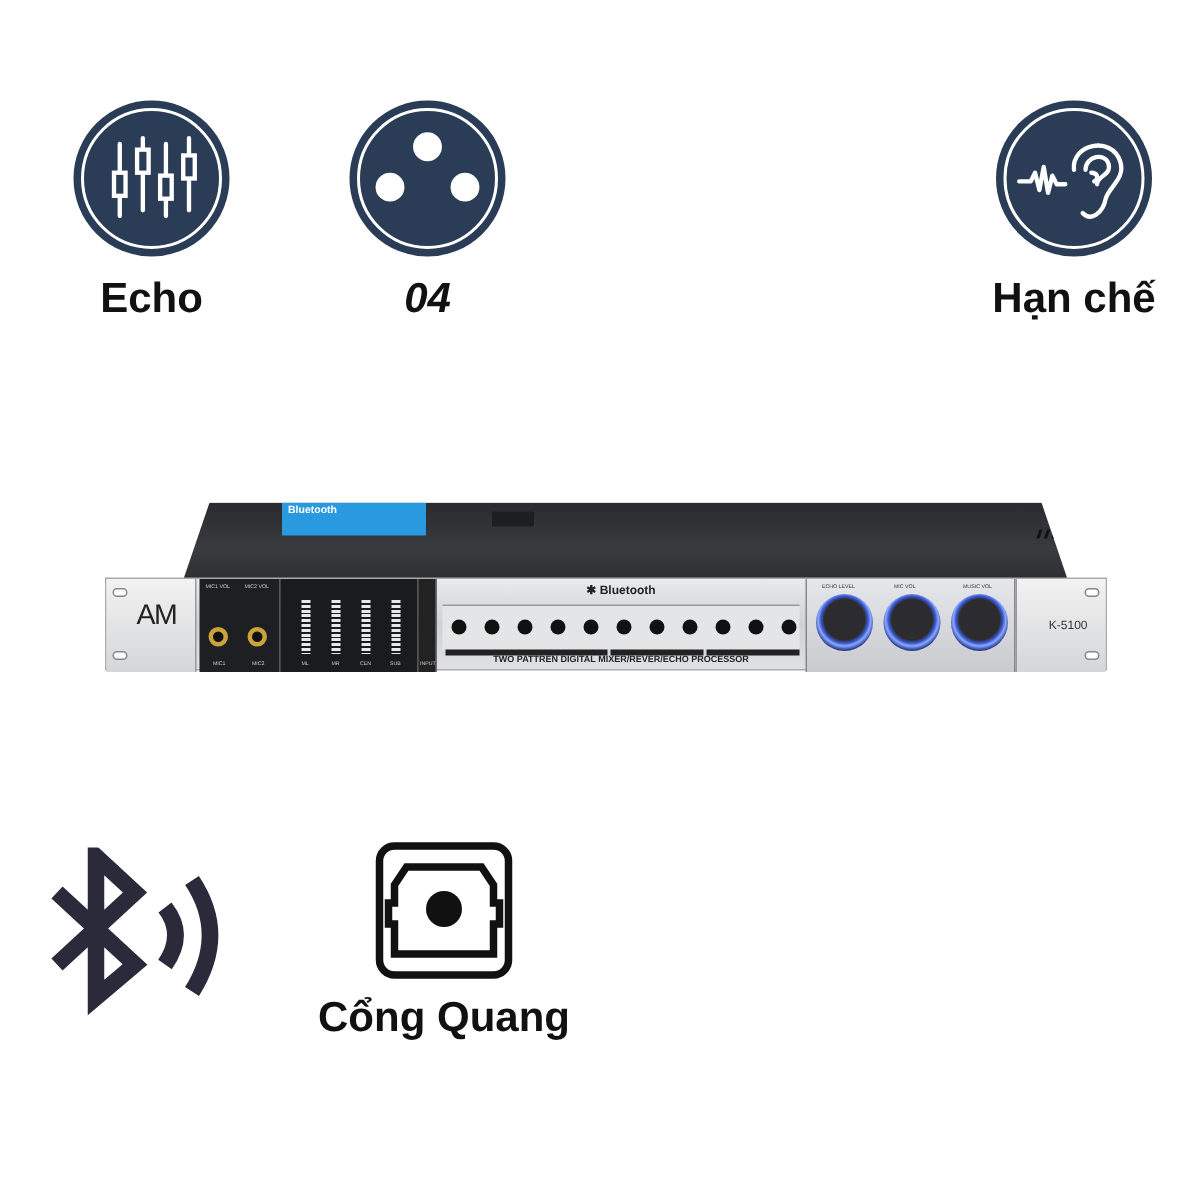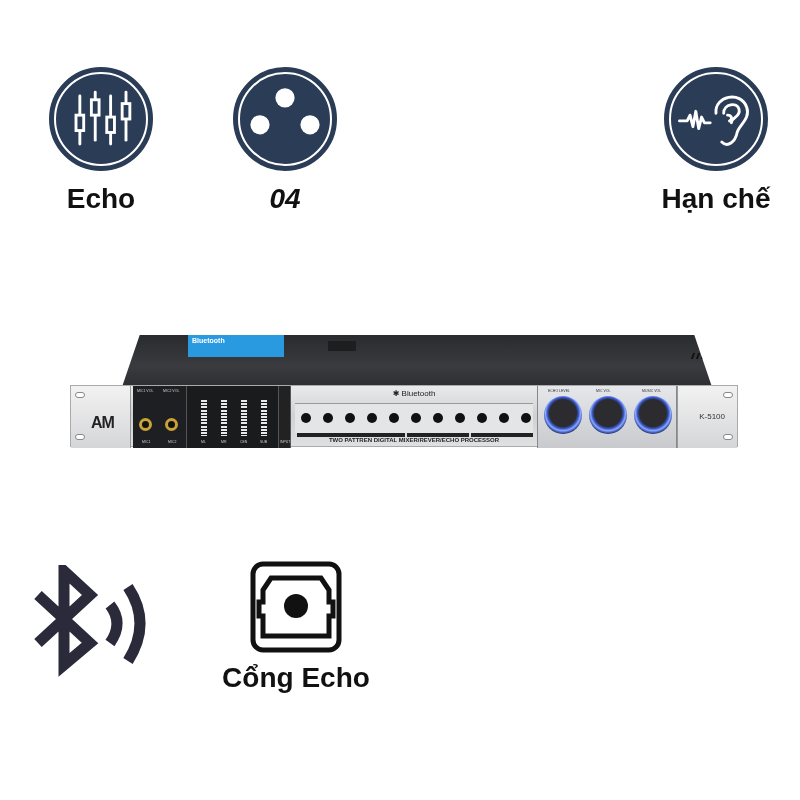--- a/index.html
+++ b/index.html
@@ -23,33 +23,33 @@
   .top-slot { position: absolute; left: 206px; top: 6px; width: 28px; height: 10px; background: #1d1e20; }
   .vents { position: absolute; left: 570px; top: 18px; display: flex; gap: 3px; }
   .vents span { display: block; width: 2px; height: 6px; background: #111; transform: skewX(-20deg); }
 
   .panel { position: absolute; left: 0; top: 50px; width: 668px; height: 62px;
     background: linear-gradient(180deg, #e9eaec 0%, #cfd1d4 50%, #dfe0e2 100%); border: 1px solid #aaa; }
   .ear { position: absolute; top: 0; width: 60px; height: 62px; background: linear-gradient(180deg, #f2f2f2, #d5d6d8); }
   .ear-left { left: 0; border-right: 1px solid #999; }
   .ear-right { right: 0; border-left: 1px solid #999; }
   .ear .hole { position: absolute; width: 10px; height: 6px; border-radius: 3px; background: #fff; border: 1px solid #888; }
-  .logo { position: absolute; left: 20px; top: 28px; font-weight: bold; font-size: 16px; color: #222; letter-spacing: -1px; }
+  .logo { position: absolute; left: 20px; top: 14px; font-weight: normal; font-size: 19px; color: #222; letter-spacing: -1px; }
   .model { position: absolute; right: 12px; top: 26px; font-size: 8px; color: #333; }
 
   .mic-block { position: absolute; left: 62px; top: 0; width: 54px; height: 62px; background: #1e1f22; border-right: 1px solid #555; }
   .jack { position: absolute; width: 13px; height: 13px; border-radius: 50%; border: 3px solid #c9a23a; background: #111; top: 32px; }
   .tiny { position: absolute; font-size: 3.5px; color: #ccc; }
   .vu-block { position: absolute; left: 116px; top: 0; width: 92px; height: 62px; background: #1a1b1d; border-right: 1px solid #555; }
   .vu { position: absolute; top: 14px; width: 6px; height: 36px;
     background: repeating-linear-gradient(180deg, #e8e8e8 0 2px, transparent 2px 3.2px); }
   .in-block { position: absolute; left: 208px; top: 0; width: 12px; height: 62px; background: #222; border-right: 1px solid #555; }
 
   .mid-block { position: absolute; left: 220px; top: 0; width: 246px; height: 62px; }
-  .bt-label { position: absolute; left: 0; right: 0; top: 3px; text-align: center; font-size: 8px; font-weight: normal; color: #222; }
+  .bt-label { position: absolute; left: 0; right: 0; top: 3px; text-align: center; font-size: 8px; font-weight: bold; color: #222; }
   .knob-row { position: absolute; left: 4px; right: 4px; top: 17px; height: 30px; background: #e4e5e7; border-top: 1px solid #999; }
   .sknob { position: absolute; top: 9px; width: 10px; height: 10px; border-radius: 50%; background: #111; }
   .group-bar { position: absolute; top: 29px; height: 4px; background: #222; }
   .proc-title { position: absolute; left: 0; right: 0; top: 51px; text-align: center; font-size: 6px; font-weight: bold; color: #222; }
 
   .big-block { position: absolute; left: 466px; top: 0; width: 140px; height: 62px; background: linear-gradient(180deg,#e6e7ea,#c8cacd); border-left: 1px solid #888; border-right: 1px solid #888; }
   .bknob { position: absolute; top: 10px; width: 38px; height: 38px; border-radius: 50%;
     background: radial-gradient(circle at 50% 45%, #2c2c30 0 48%, #3b5bd6 56%, #8aa8ff 62%, #2a3d8e 72%, #1c1c1f 80%); }
   .bknob-label { position: absolute; top: 3px; font-size: 3.5px; color: #333; }
 </style>
@@ -191,14 +191,14 @@
     <path d="M100 22 Q124 58 100 96" fill="none" stroke="#2a2a3a" stroke-width="11"></path>
   </svg>
 </div>
 
 <div class="feature" style="left:206px; top:560px; width:180px;">
   <svg width="94" height="94" viewBox="0 0 94 94">
     <rect x="4" y="4" width="86" height="86" rx="10" fill="none" stroke="#111" stroke-width="5"></rect>
     <polygon points="22,18 72,18 80,30 80,42 84,42 84,56 80,56 80,76 14,76 14,56 10,56 10,42 14,42 14,30" fill="none" stroke="#111" stroke-width="5"></polygon>
     <circle cx="47" cy="46" r="12" fill="#111"></circle>
   </svg>
-  <div class="feature-label" style="margin-top:4px;">Cổng Echo</div>
+  <div class="feature-label" style="margin-top:4px;">Cổng Quang</div>
 </div>
 
 </body></html>

